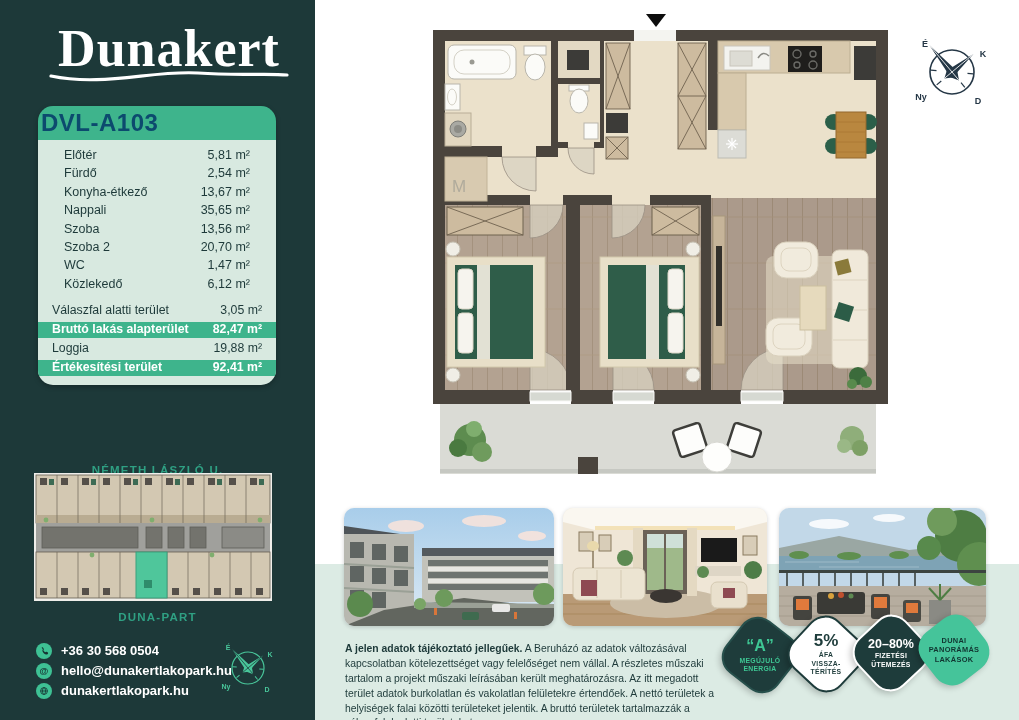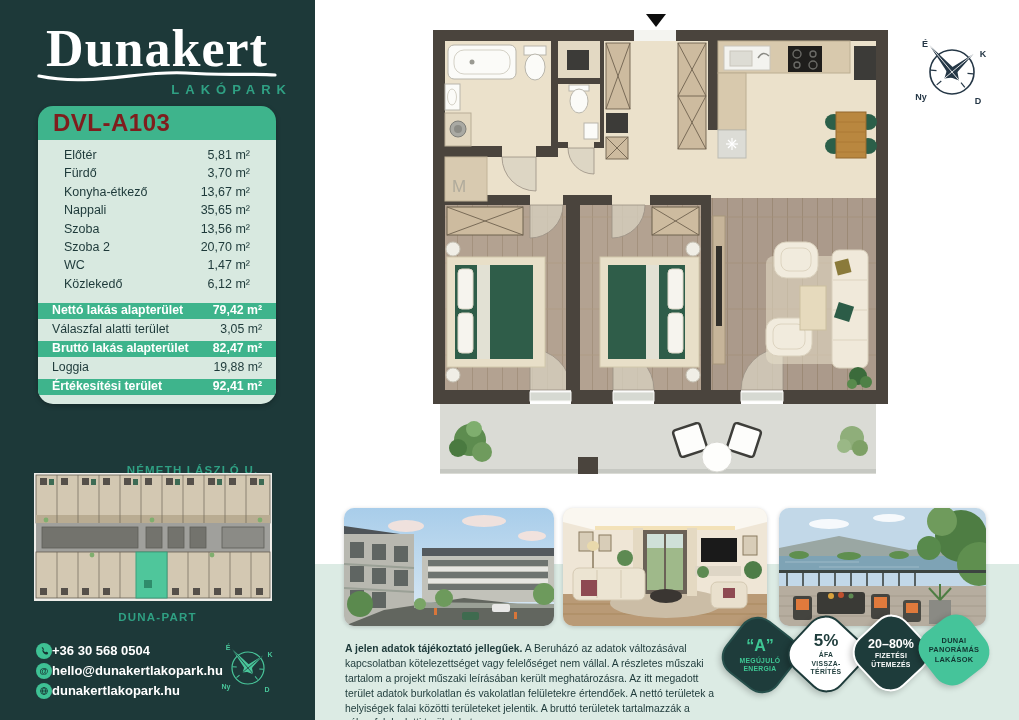--- a/index.html
+++ b/index.html
@@ -1,47 +1,47 @@
 <!DOCTYPE html>
 <html><head>
 <meta charset="utf-8">
 <style>
   html,body{margin:0;padding:0;background:#ffffff;}
   .page{position:relative;width:1019px;height:720px;background:#ffffff;overflow:hidden;
         font-family:"Liberation Sans",sans-serif;-webkit-font-smoothing:antialiased;}
 
   
   .sidebar{position:absolute;left:0;top:0;width:315px;height:720px;background:#1d3939;}
-  .logo{position:absolute;left:18px;top:22px;width:278px;text-align:center;color:#fff;}
+  .logo{position:absolute;left:30px;top:22px;width:278px;text-align:center;color:#fff;}
   .logo-name{font-family:"Liberation Serif","DejaVu Serif",serif;font-weight:bold;
              font-size:52px;line-height:54px;letter-spacing:1px;}
   .logo-wave{display:block;margin:-6px auto 0;}
   .logo-sub{display:block;margin-top:-4px;padding-right:4px;text-align:right;
             color:#2fa083;font-size:13px;font-weight:bold;letter-spacing:6px;}
 
   .unit-card{position:absolute;left:38px;top:106px;width:238px;border-radius:15px;overflow:hidden;
              box-shadow:0 2px 5px rgba(0,0,0,.25);}
-  .unit-header{height:34px;background:#3eb48c;color:#7f1d1d;font-size:24px;font-weight:bold;
-               line-height:34px;padding-left:15px;letter-spacing:.5px;}
+  .unit-header{height:34px;background:#3eb48c;color:#0c4a6e;font-size:24px;font-weight:bold;
+               line-height:34px;padding-left:3px;letter-spacing:.5px;}
   .unit-body{background:#d8e9e0;padding:6px 0 9px;}
   .room-row{display:flex;justify-content:space-between;padding:0 26px;height:18.4px;
             line-height:18.4px;font-size:12.5px;color:#1d3939;}
   .summary{margin-top:10px;}
   .sum-row{display:flex;justify-content:space-between;height:15.5px;line-height:15.5px;
            font-size:12.3px;padding:0 14px;margin-top:3.5px;color:#1d3939;}
   .sum-row.hl{background:#3eb48c;color:#ffffff;font-weight:bold;}
 
   .siteplan-label{position:absolute;width:315px;text-align:center;color:#2fa083;
                   font-size:11.5px;font-weight:bold;letter-spacing:1.2px;}
-  #siteplan-top{top:464px;padding-left:35px;}
+  #siteplan-top{top:464px;}
   #siteplan-bottom{top:611px;}
   .siteplan-svg{position:absolute;left:32px;top:470px;}
 
   .contact{position:absolute;left:36px;top:643px;display:flex;flex-direction:column;gap:4.5px;}
-  .c-row{display:flex;align-items:center;color:#ffffff;font-weight:bold;
+  .c-row{display:flex;align-items:center;gap:9px;color:#ffffff;font-weight:bold;
          font-size:13px;height:15.5px;}
   .c-icon{width:16px;height:16px;border-radius:50%;background:#3ec194;display:flex;
           align-items:center;justify-content:center;flex:0 0 16px;font-size:9px;color:#163433;}
   .compass-side{position:absolute;left:216px;top:636px;}
 
   
   .mint-band{position:absolute;left:315px;top:564px;width:704px;height:156px;background:#dcebe4;}
   .floorplan{position:absolute;left:428px;top:10px;}
   .compass-main{position:absolute;left:906px;top:26px;}
 
@@ -80,33 +80,32 @@
 
 <div class="page">
 
   <div class="sidebar">
 
     <div class="logo">
       <div class="logo-name">Dunakert</div>
       <svg class="logo-wave" width="242" height="16" viewBox="0 0 242 16">
         <path d="M3,6 C55,17 105,0 150,3 C190,6 220,3 239,5" fill="none" stroke="#ffffff" stroke-width="3.2" stroke-linecap="round"></path>
       </svg>
-      <div class="logo-sub">LAKÓPARK</div>
     </div>
 
     <div class="unit-card">
       <div class="unit-header">DVL-A103</div>
       <div class="unit-body">
         <div class="room-row">
             <span>Előtér</span>
             <span>5,81 m²</span>
           </div>
         <div class="room-row">
             <span>Fürdő</span>
-            <span>3,70 m²</span>
+            <span>2,54 m²</span>
           </div>
         <div class="room-row">
             <span>Konyha-étkező</span>
             <span>13,67 m²</span>
           </div>
         <div class="room-row">
             <span>Nappali</span>
             <span>35,65 m²</span>
           </div>
         <div class="room-row">
@@ -119,24 +118,20 @@
           </div>
         <div class="room-row">
             <span>WC</span>
             <span>1,47 m²</span>
           </div>
         <div class="room-row">
             <span>Közlekedő</span>
             <span>6,12 m²</span>
           </div>
         <div class="summary">
-          <div class="sum-row hl">
-              <span>Nettó lakás alapterület</span>
-              <span>79,42 m²</span>
-            </div>
           <div class="sum-row">
               <span>Válaszfal alatti terület</span>
               <span>3,05 m²</span>
             </div>
           <div class="sum-row hl">
               <span>Bruttó lakás alapterület</span>
               <span>82,47 m²</span>
             </div>
           <div class="sum-row">
               <span>Loggia</span>

